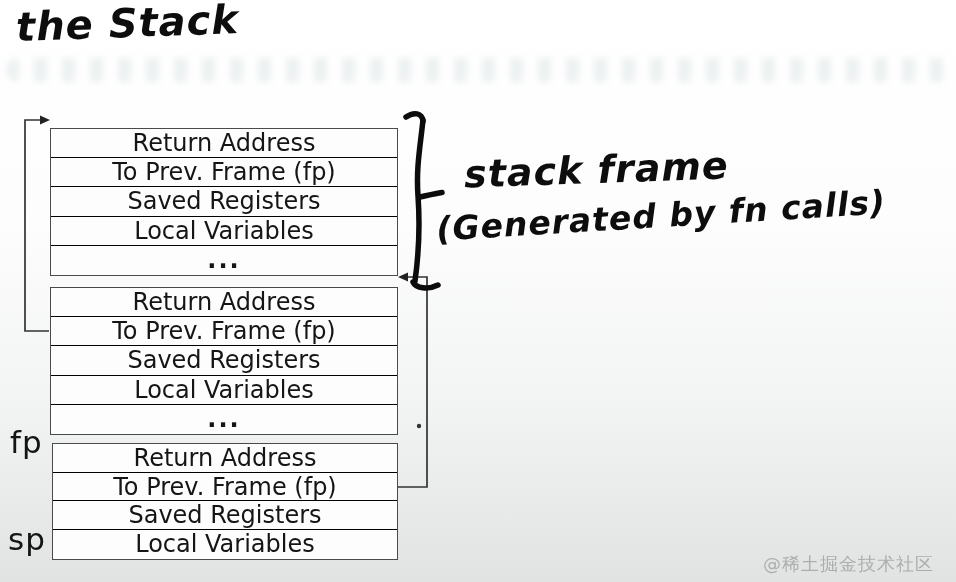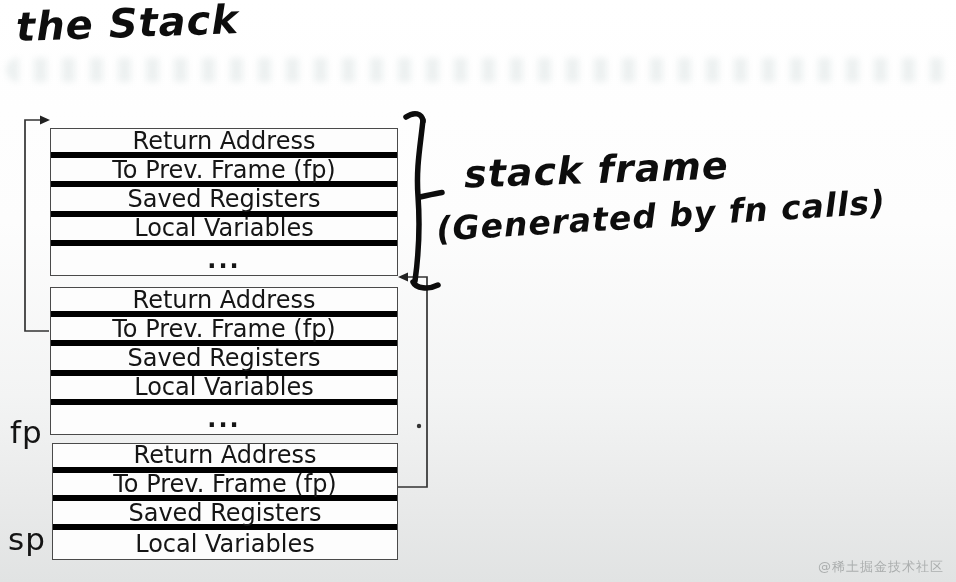--- a/index.html
+++ b/index.html
@@ -35,43 +35,43 @@
   .note2{left:436px;top:196px;font-size:33px;transform:rotate(-3.5deg);}
   
   .frame{
     position:absolute;
     border:1.5px solid #4a4a4a;
     background:#fdfdfd;
     box-sizing:border-box;
   }
   .frame .row{
     display:flex;align-items:center;justify-content:center;
-    border-bottom:6px solid #000000;
+    border-bottom:1px solid #000000;
     font-size:24px;color:#151515;
     box-sizing:border-box;
   }
   .frame .row:last-child{border-bottom:none;}
   .f5 .row{height:29.2px;}
   .f4 .row{height:28.7px;}
   #frame1{left:50px;top:128px;width:348px;}
   #frame2{left:50px;top:287px;width:348px;}
   #frame3{left:52px;top:443px;width:346px;}
   .row-dots{font-weight:700;letter-spacing:2px;}
   
   .reg{
     position:absolute;font-size:31px;color:#141414;letter-spacing:1px;
   }
-  #fp-label{left:10px;top:414px;}
+  #fp-label{left:10px;top:424px;}
   #sp-label{left:8px;top:521px;text-align:right;}
   
   .overlay{position:absolute;left:0;top:0;pointer-events:none;}
   
   .watermark{
-    position:absolute;right:12px;bottom:6px;
-    font-size:13px;color:#abaeae;letter-spacing:1px;margin-top:18px;
+    position:absolute;right:22px;bottom:6px;
+    font-size:18px;color:#abaeae;letter-spacing:1px;margin-top:18px;
   }
 </style>
 </head>
 <body>
 
 <div class="stage">
 
   <div class="ghost-strip"></div>
 
   <div class="hand hand-title">the Stack</div>

